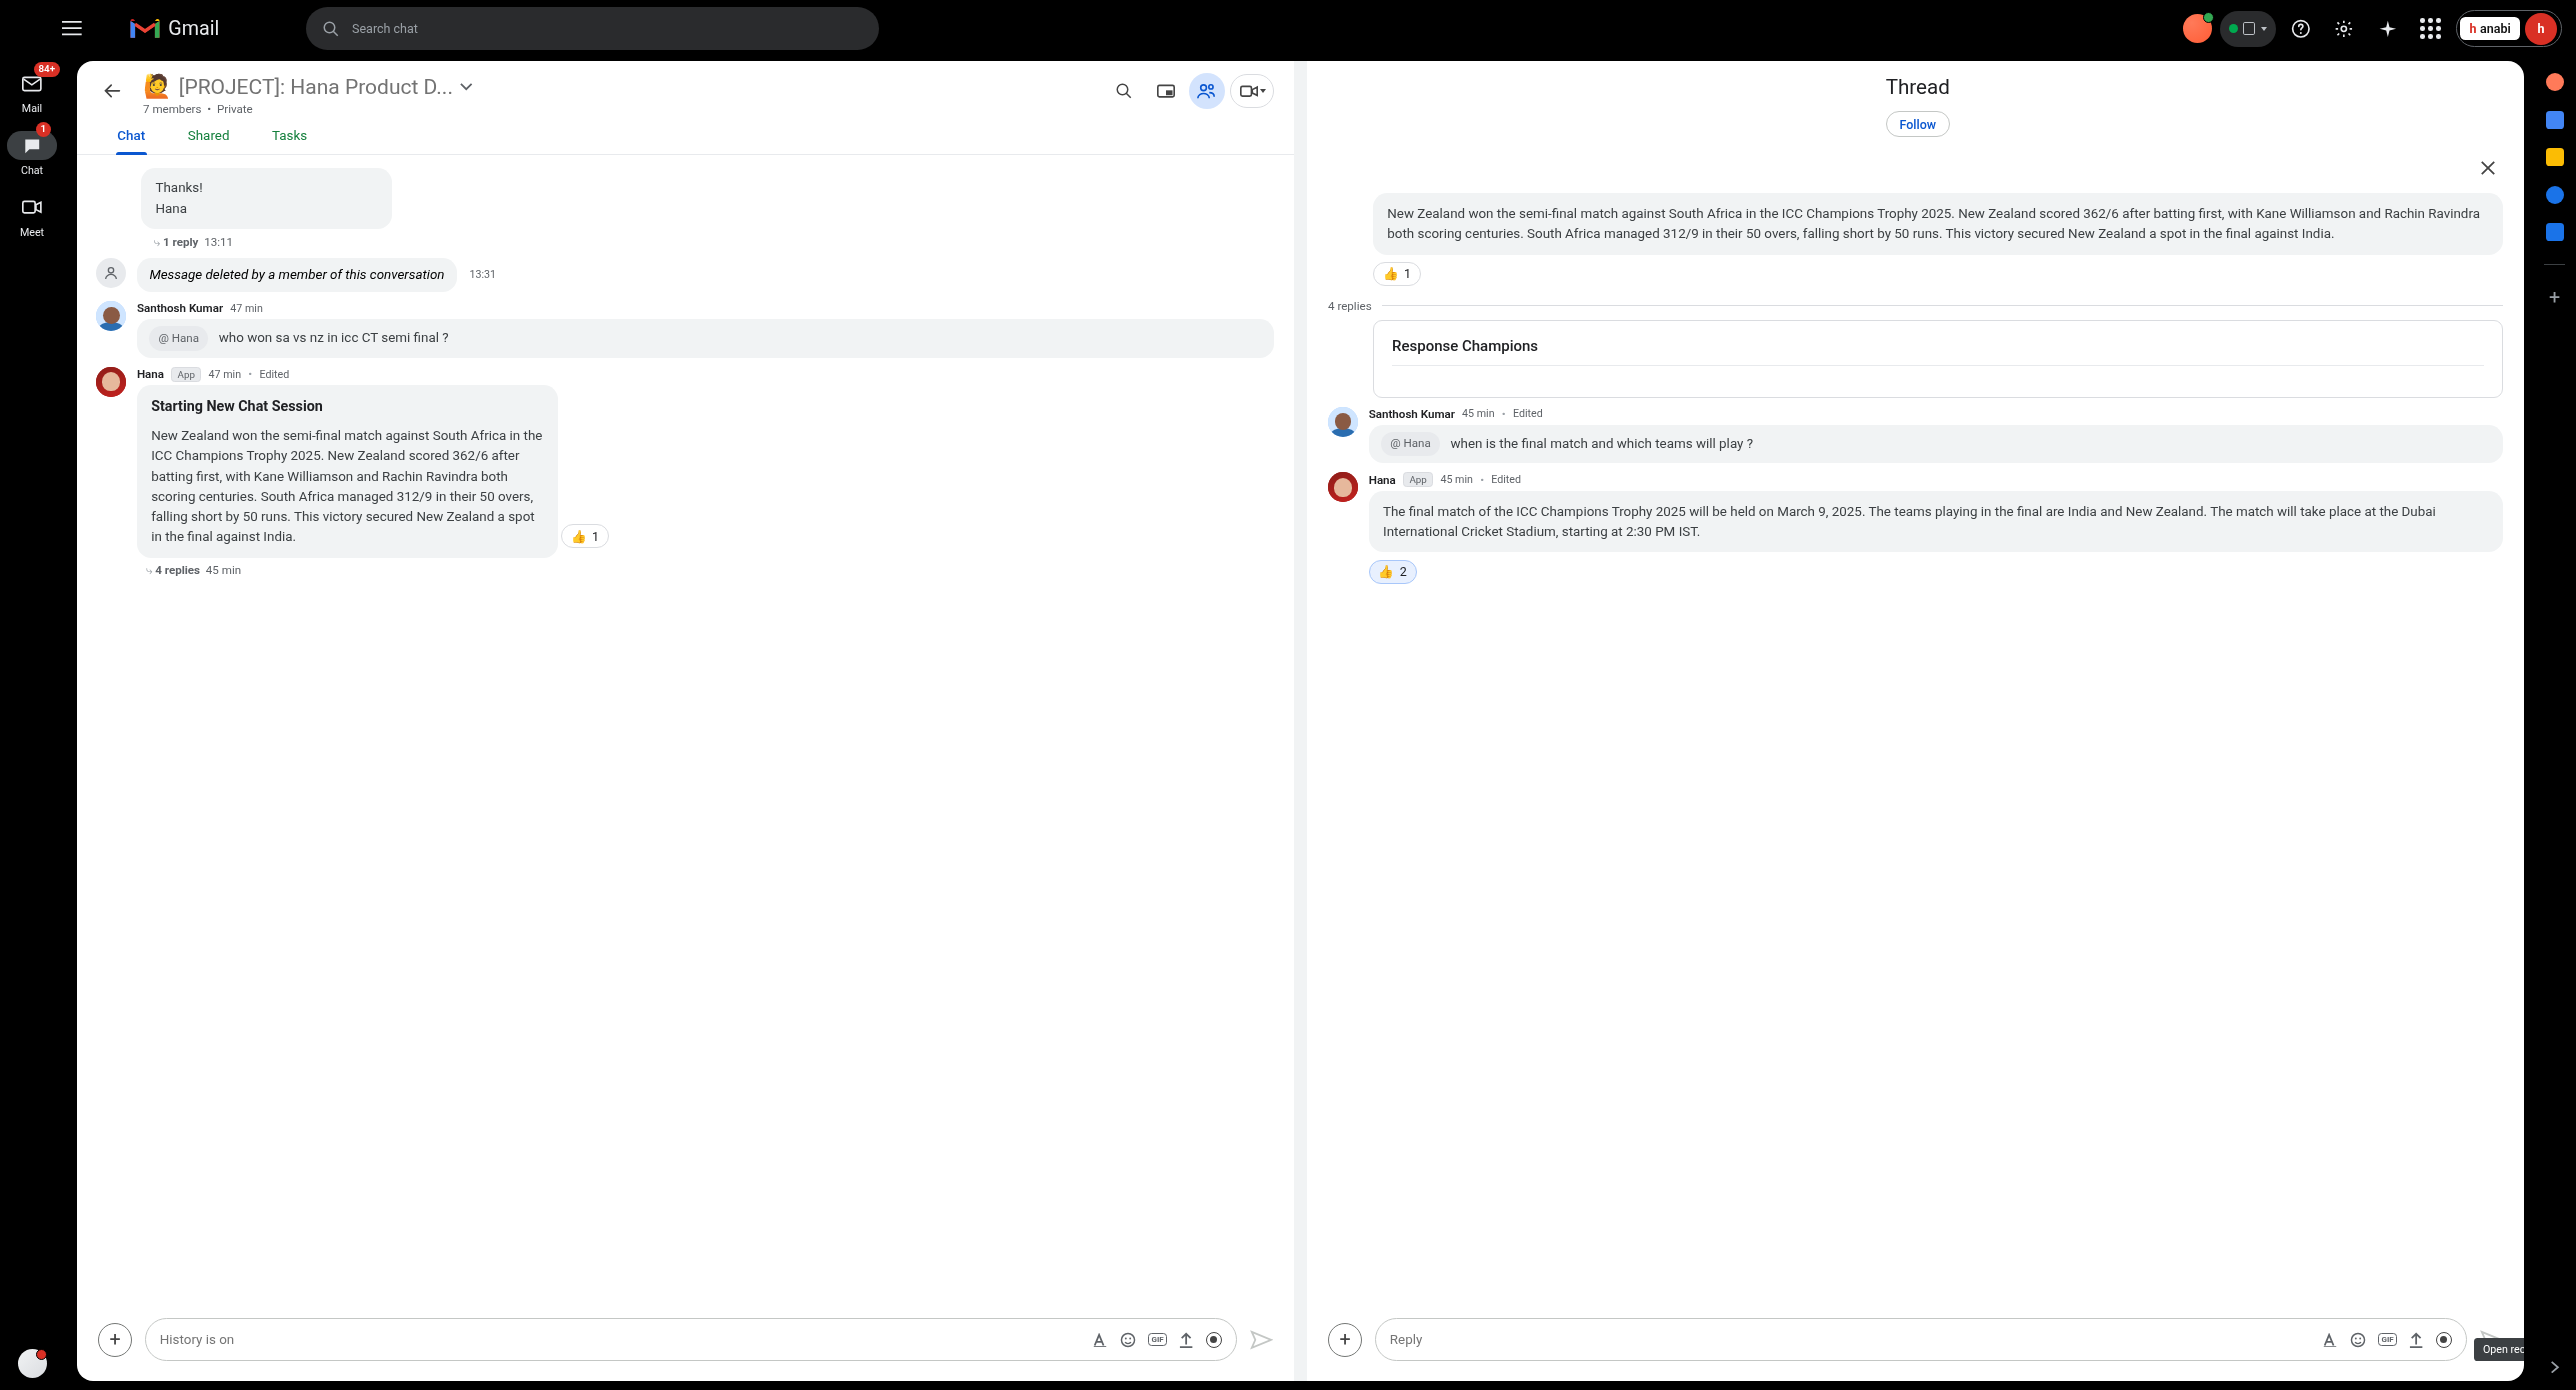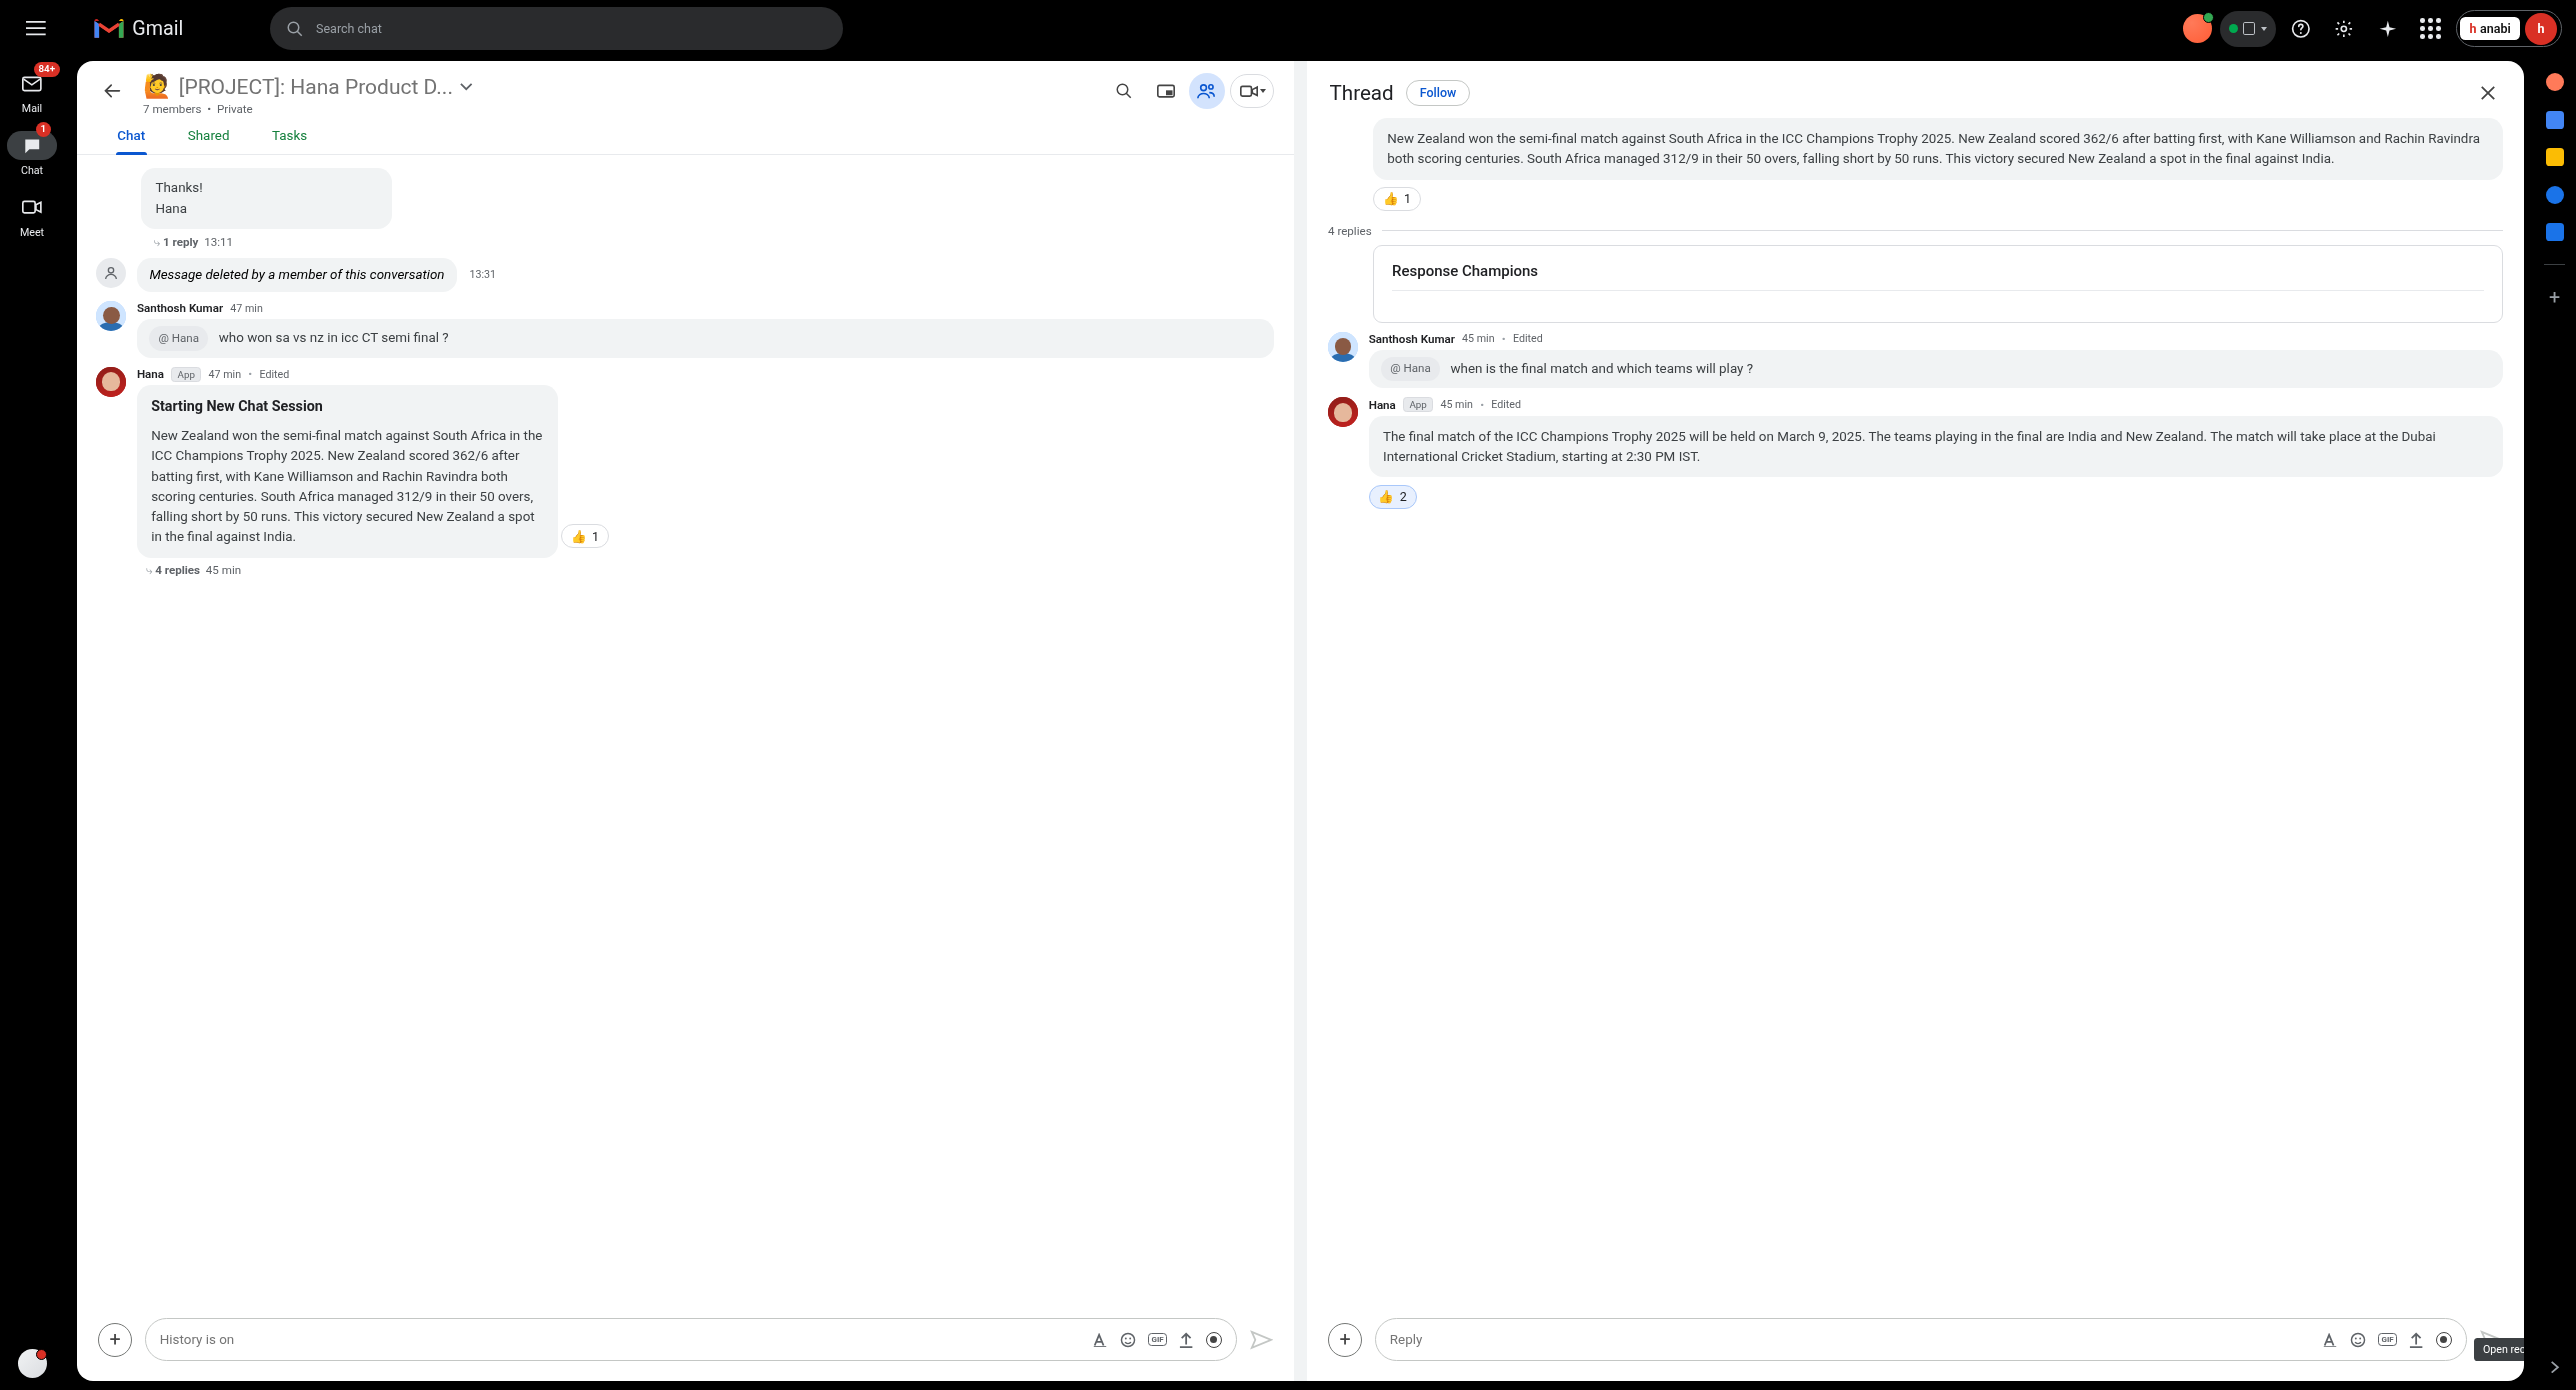--- a/index.html
+++ b/index.html
@@ -12,20 +12,21 @@
   }
 
   
   .gm-header {
     position: relative;
     height: 57px;
     display: flex;
     align-items: center;
     padding: 0 14.3px;
     gap: 14.3px;
+    margin-left: 36px;
   }
   .menu-icon {
     width: 43px; height: 43px; display:flex; align-items:center; justify-content:center; border-radius:50%; cursor:pointer;
   }
   .gmail-logo { display:flex; align-items:center; gap:7.2px; font-size:19.7px; color:#e8eaed; margin-left:21.5px; }
   .gmail-m { width:32px; height:25px; }
   .search-wrap { flex:0 0 auto; margin-left:72px; }
   .search-bar {
     display:flex; align-items:center;
     width: 573px; height:43px;
@@ -118,21 +119,21 @@
 
   
   .resp-card { border:0.9px solid #dadce0; border-radius:9px; padding:16px 18px 18px 18px; margin-top:5.4px; margin-left:45px; background:#fff;}
   .resp-title { font-size:15px; font-weight:500; margin-bottom:12.5px; border-bottom:0.9px solid #e8eaed; padding-bottom:10.7px;}
   .chip-row { display:flex; flex-wrap:wrap; gap:9px;}
   .chip { display:inline-flex; align-items:center; gap:7.2px; border:0.9px solid #c4c7c5; border-radius:18px; padding:6.3px 16px; color:#0b57d0; font-size:12.5px; font-weight:500; cursor:pointer;}
   .chip .ci { color:#0b57d0; }
   .mini-av { width:18px; height:18px; border-radius:50%; background:#a50e0e;}
 
   
-  .thread-header { display:flex; align-items:center; padding:14.3px 18px 7.2px 23px; gap:12.5px;}
+  .thread-header { display:flex; align-items:center; padding:14.3px 18px 7.2px 23px; gap:12.5px;flex-direction:column;}
   .thread-title { font-size:20.6px; color:#202124;}
   .follow-pill { border:0.9px solid #c4c7c5; border-radius:14.3px; padding:4.5px 12.5px; color:#0b57d0; font-size:12.5px; font-weight:500; cursor:pointer;}
   .close-btn { margin-left:auto; width:36px; height:36px; display:flex; align-items:center; justify-content:center; cursor:pointer; color:#444;}
   .replies-sep { display:flex; align-items:center; gap:10.7px; color:#5f6368; font-size:11.6px; margin:12.5px 0 7.2px 0;}
   .replies-sep .line { flex:1; height:0.9px; background:#dadce0;}
 
   
   .compose-wrap { padding:10.7px 21.5px 19.7px 21.5px; display:flex; align-items:center; gap:12.5px;}
   .plus-circle { width:34px; height:34px; border:1.3px solid #747775; border-radius:50%; display:flex; align-items:center; justify-content:center; color:#444; font-size:19.7px; cursor:pointer;}
   .compose { flex:1; border:0.9px solid #c4c7c5; border-radius:23px; height:43px; display:flex; align-items:center; padding:0 14.3px; gap:12px; color:#5f6368;}

